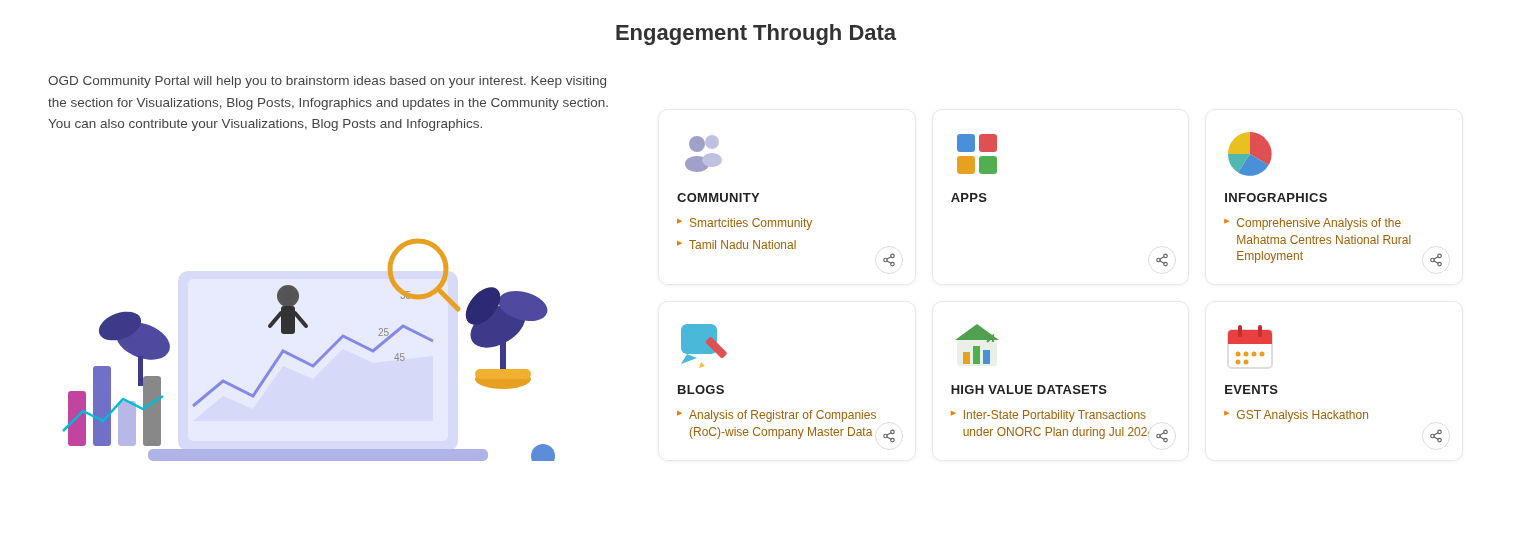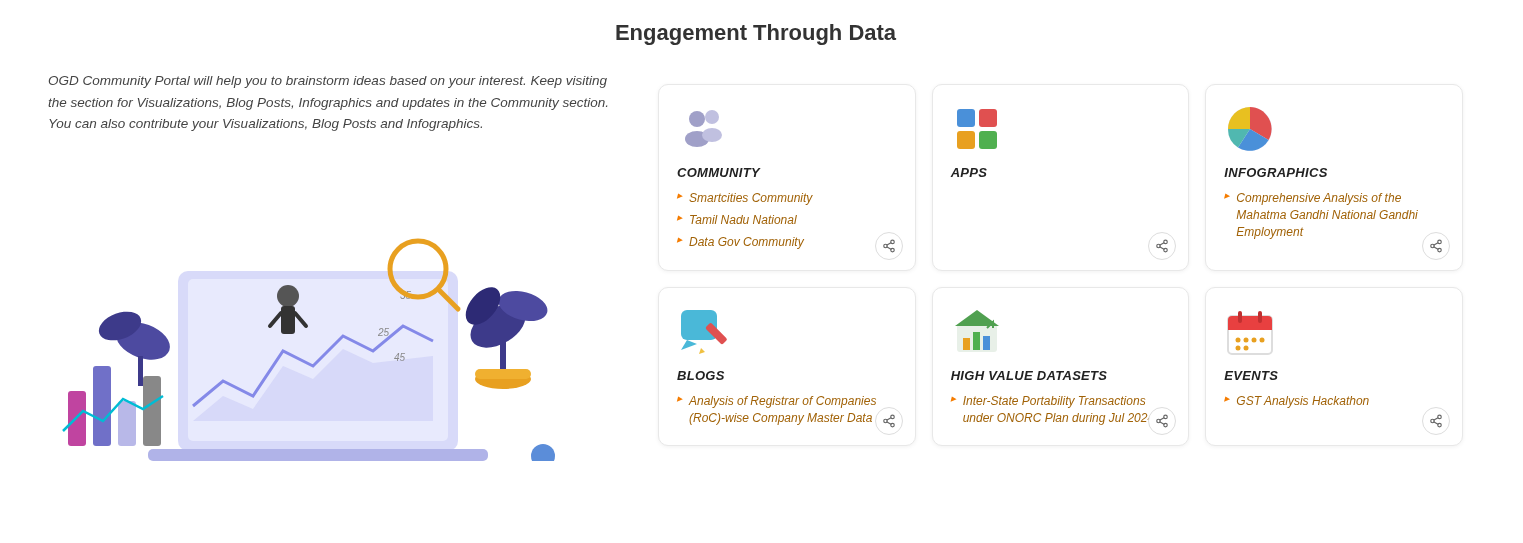--- a/index.html
+++ b/index.html
@@ -17,22 +17,21 @@
     .page-title {
       text-align: center;
       font-size: 22px;
       font-weight: 600;
       color: #333;
       margin-bottom: 24px;
     }
     .main-content {
       display: flex;
       gap: 30px;
-      align-items: center;
-      font-style: italic;
+      align-items: flex-end;
     }
     .left-panel {
       flex: 0 0 580px;
       max-width: 580px;
     }
     .description {
       font-size: 13.5px;
       color: #444;
       line-height: 1.6;
       margin-bottom: 16px;
@@ -212,21 +211,20 @@
             <circle cx="20" cy="16" r="8" fill="#a0a0c8"></circle>
             <ellipse cx="20" cy="36" rx="12" ry="8" fill="#a0a0c8"></ellipse>
             <circle cx="35" cy="14" r="7" fill="#c0c0e0"></circle>
             <ellipse cx="35" cy="32" rx="10" ry="7" fill="#c0c0e0"></ellipse>
           </svg>
         </div>
         <div class="card-title">COMMUNITY</div>
         <ul class="card-links">
           <li>Smartcities Community</li>
           <li>Tamil Nadu National</li>
-          <li>Data Gov Community</li>
         </ul>
         <button class="share-btn">
           <svg width="14" height="14" viewBox="0 0 24 24" fill="none" stroke="#666" stroke-width="2" stroke-linecap="round" stroke-linejoin="round">
             <circle cx="18" cy="5" r="3"></circle>
               <circle cx="6" cy="12" r="3"></circle>
               <circle cx="18" cy="19" r="3"></circle>
             <line x1="8.59" y1="13.51" x2="15.42" y2="17.49"></line>
               <line x1="15.41" y1="6.51" x2="8.59" y2="10.49"></line>
           </svg>
         </button>
@@ -263,21 +261,21 @@
 
             <path d="M26,26 L44.6,37 A22,22 0 0,1 14,44.5 Z" fill="#4a90d9"></path>
 
             <path d="M26,26 L14,44.5 A22,22 0 0,1 4,26 Z" fill="#50b8b0"></path>
 
             <path d="M26,26 L4,26 A22,22 0 0,1 26,4 Z" fill="#e8c020"></path>
           </svg>
         </div>
         <div class="card-title">INFOGRAPHICS</div>
         <ul class="card-links">
-          <li>Comprehensive Analysis of the Mahatma Gandhi National Gandhi Employment</li>
+          <li>Comprehensive Analysis of the Mahatma Centres National Rural Employment</li>
         </ul>
         <button class="share-btn">
           <svg width="14" height="14" viewBox="0 0 24 24" fill="none" stroke="#666" stroke-width="2" stroke-linecap="round" stroke-linejoin="round">
             <circle cx="18" cy="5" r="3"></circle>
               <circle cx="6" cy="12" r="3"></circle>
               <circle cx="18" cy="19" r="3"></circle>
             <line x1="8.59" y1="13.51" x2="15.42" y2="17.49"></line>
               <line x1="15.41" y1="6.51" x2="8.59" y2="10.49"></line>
           </svg>
         </button>

